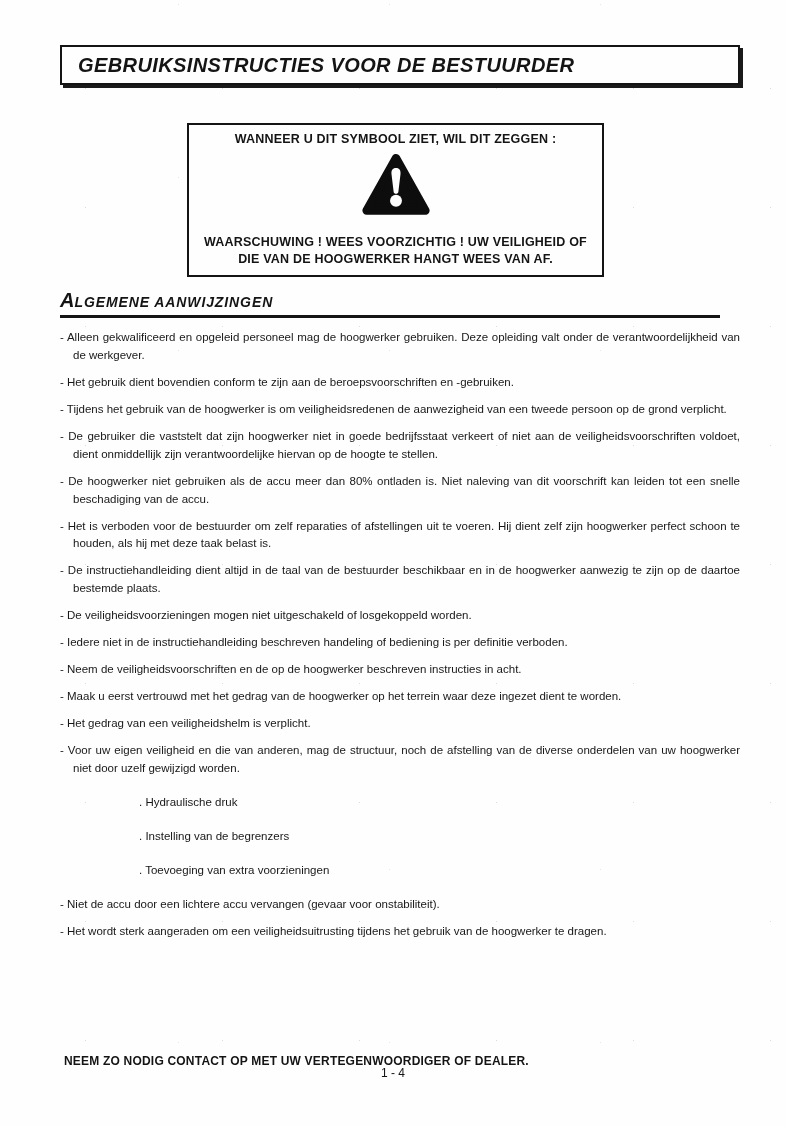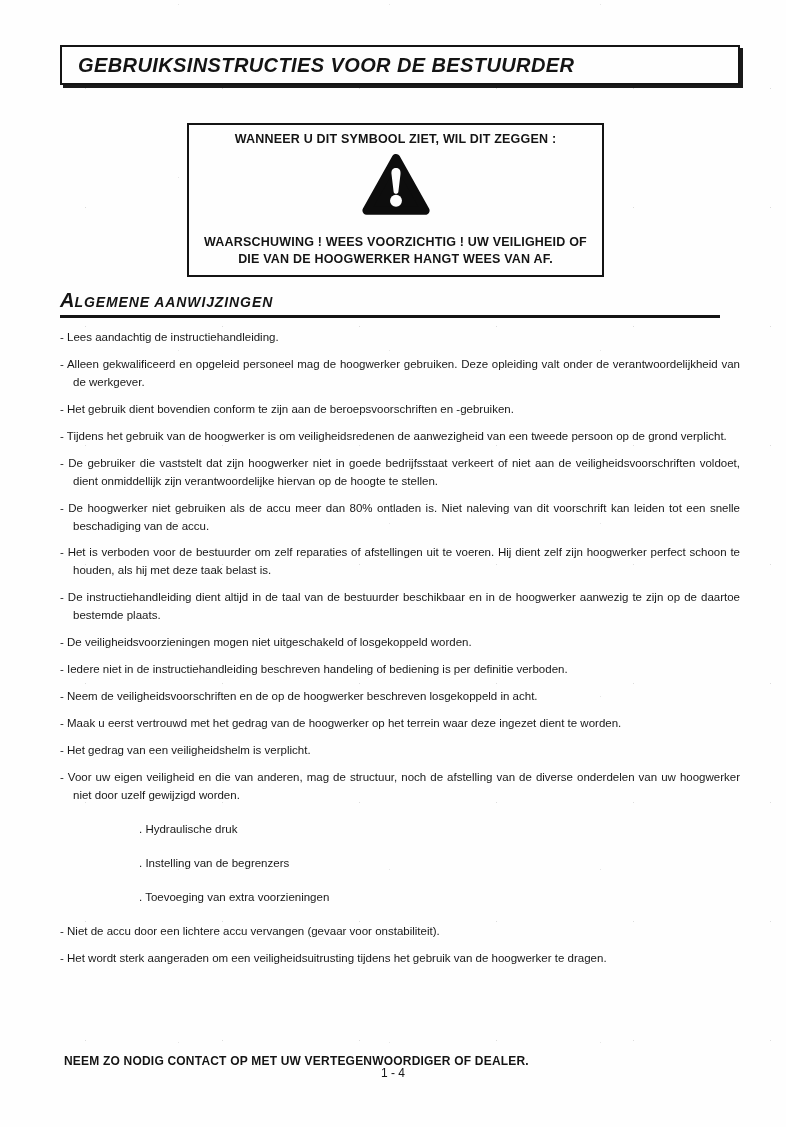--- a/index.html
+++ b/index.html
@@ -109,31 +109,30 @@
       <div>WAARSCHUWING ! WEES VOORZICHTIG ! UW VEILIGHEID OF</div>
       <div>DIE VAN DE HOOGWERKER HANGT WEES VAN AF.</div>
     </div>
   </div>
 
   <div class="section-heading">
     <span class="initial">A</span><span class="rest">LGEMENE AANWIJZINGEN</span>
   </div>
 
   <div class="body-block">
-    <p class="item">- Lees aandachtig de instructiehandleiding.</p>
     <p class="item">- Alleen gekwalificeerd en opgeleid personeel mag de hoogwerker gebruiken. Deze opleiding valt onder de verantwoordelijkheid van de werkgever.</p>
     <p class="item">- Het gebruik dient bovendien conform te zijn aan de beroepsvoorschriften en -gebruiken.</p>
     <p class="item">- Tijdens het gebruik van de hoogwerker is om veiligheidsredenen de aanwezigheid van een tweede persoon op de grond verplicht.</p>
     <p class="item">- De gebruiker die vaststelt dat zijn hoogwerker niet in goede bedrijfsstaat verkeert of niet aan de veiligheidsvoorschriften voldoet, dient onmiddellijk zijn verantwoordelijke hiervan op de hoogte te stellen.</p>
     <p class="item">- De hoogwerker niet gebruiken als de accu meer dan 80% ontladen is. Niet naleving van dit voorschrift kan leiden tot een snelle beschadiging van de accu.</p>
     <p class="item">- Het is verboden voor de bestuurder om zelf reparaties of afstellingen uit te voeren. Hij dient zelf zijn hoogwerker perfect schoon te houden, als hij met deze taak belast is.</p>
     <p class="item">- De instructiehandleiding dient altijd in de taal van de bestuurder beschikbaar en in de hoogwerker aanwezig te zijn op de daartoe bestemde plaats.</p>
     <p class="item">- De veiligheidsvoorzieningen mogen niet uitgeschakeld of losgekoppeld worden.</p>
     <p class="item">- Iedere niet in de instructiehandleiding beschreven handeling of bediening is per definitie verboden.</p>
-    <p class="item">- Neem de veiligheidsvoorschriften en de op de hoogwerker beschreven losgekoppeld in acht.</p>
+    <p class="item">- Neem de veiligheidsvoorschriften en de op de hoogwerker beschreven instructies in acht.</p>
     <p class="item">- Maak u eerst vertrouwd met het gedrag van de hoogwerker op het terrein waar deze ingezet dient te worden.</p>
     <p class="item">- Het gedrag van een veiligheidshelm is verplicht.</p>
     <div class="item-group">
       <p class="item" style="margin-bottom:0;">- Voor uw eigen veiligheid en die van anderen, mag de structuur, noch de afstelling van de diverse onderdelen van uw hoogwerker niet door uzelf gewijzigd worden.</p>
       <p class="subitem">. Hydraulische druk</p>
       <p class="subitem">. Instelling van de begrenzers</p>
       <p class="subitem">. Toevoeging van extra voorzieningen</p>
     </div>
     <p class="item">- Niet de accu door een lichtere accu vervangen (gevaar voor onstabiliteit).</p>
     <p class="item">- Het wordt sterk aangeraden om een veiligheidsuitrusting tijdens het gebruik van de hoogwerker te dragen.</p>

